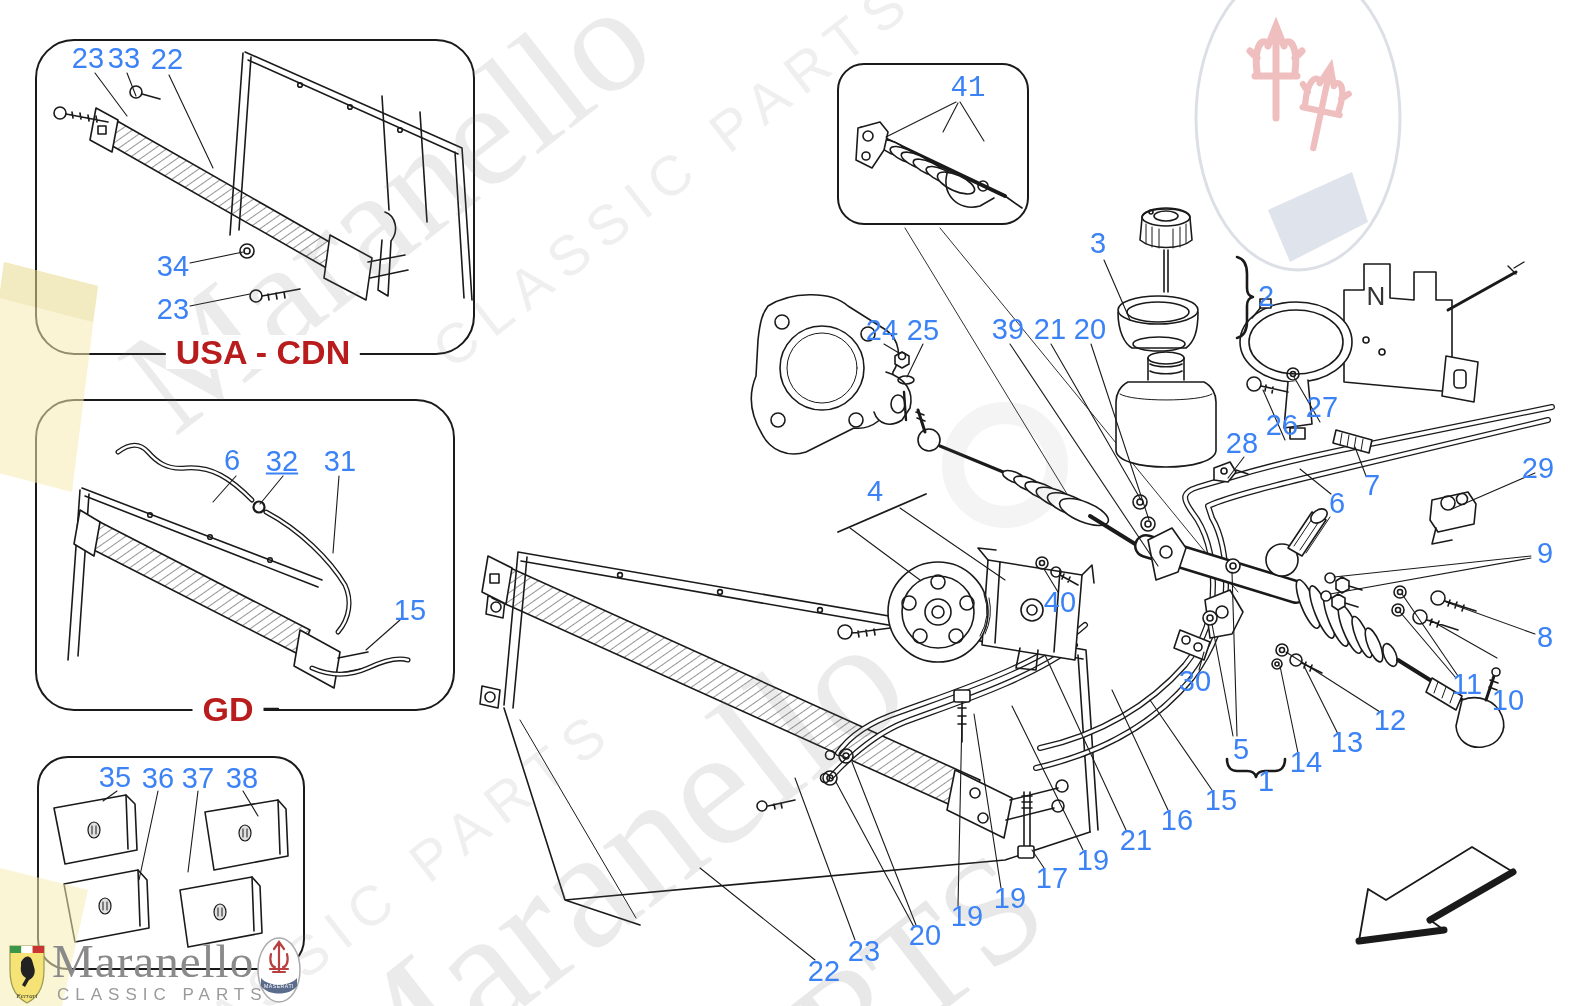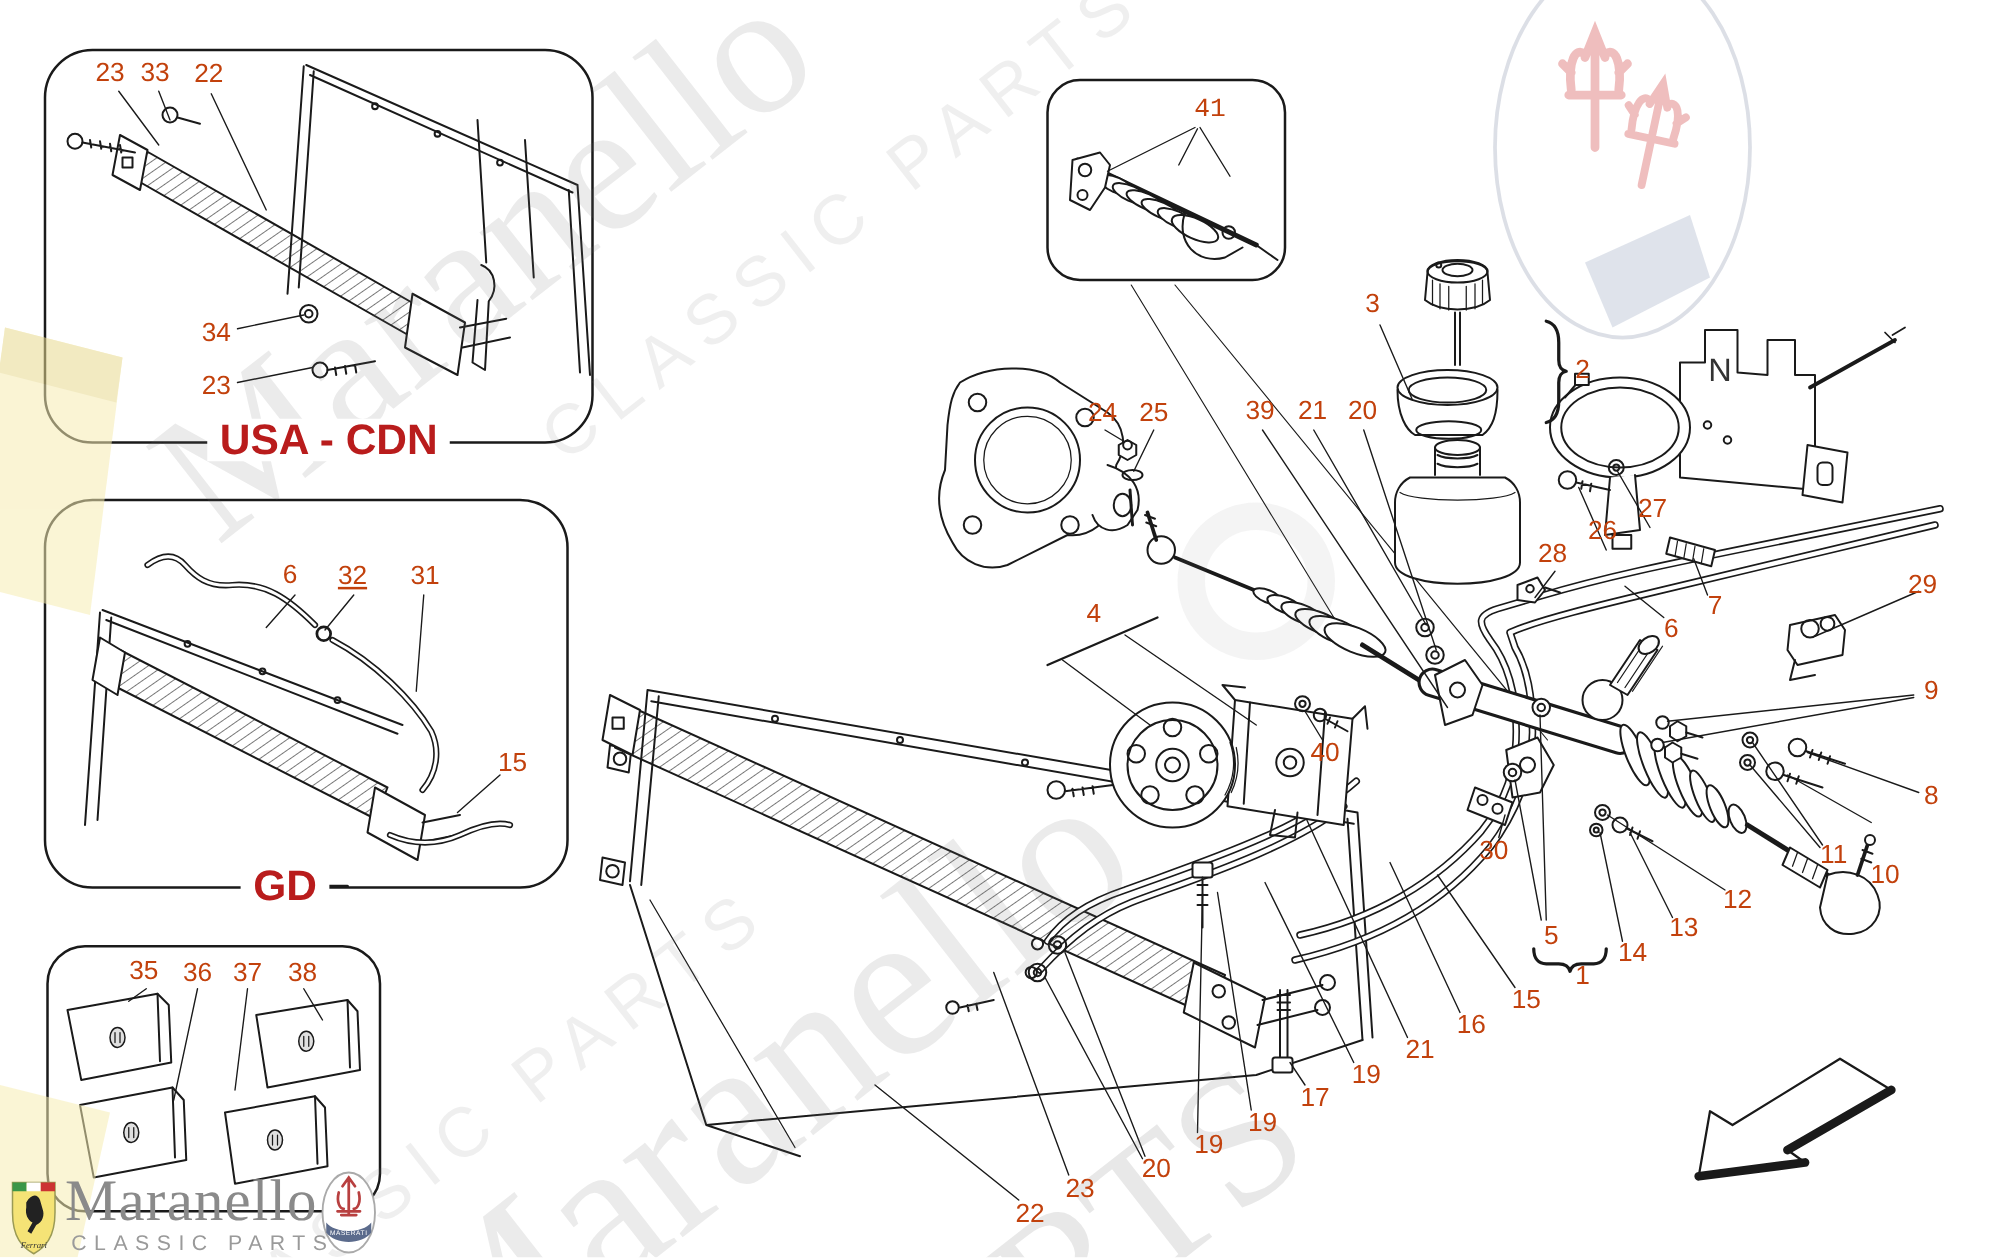--- a/index.html
+++ b/index.html
@@ -4,21 +4,21 @@
 <style>
   html,body{margin:0;padding:0;background:#fff;}
   #canvas{position:relative;width:1596px;height:1006px;overflow:hidden;background:#fff;
           font-family:"Liberation Sans",sans-serif;}
   #art{position:absolute;left:0;top:0;z-index:1;}
   #wm{position:absolute;left:0;top:0;width:100%;height:100%;z-index:2;pointer-events:none;}
   .wm-text{position:absolute;transform-origin:0 0;transform:rotate(-38deg);
            font-family:"Liberation Serif",serif;color:rgba(110,110,110,0.14);white-space:nowrap;}
   .wm-sans{font-family:"Liberation Sans",sans-serif;}
   #overlay{position:absolute;left:0;top:0;width:100%;height:100%;z-index:3;}
-  .callout{position:absolute;transform:translate(-50%,-50%);font-size:21px;color:#c2410c;
+  .callout{position:absolute;transform:translate(-50%,-50%);font-size:29px;color:#3b82f6;
            white-space:nowrap;line-height:1;}
   .marking{font-size:26px;color:#333;font-family:"Liberation Sans",sans-serif;}
   .inset-label{position:absolute;transform:translate(-50%,-50%);font-size:34px;font-weight:bold;
            color:#b91c1c;background:#fff;padding:0 10px;white-space:nowrap;line-height:1;text-align:right;}
   #logo{position:absolute;left:0;top:930px;width:320px;height:76px;z-index:4;}
   #logo .brand{position:absolute;left:52px;top:8px;font-family:"Liberation Serif",serif;
            font-size:47px;color:#8a8a8a;letter-spacing:1px;line-height:1;}
   #logo .tagline{position:absolute;left:57px;top:56px;font-size:17px;color:#9a9a9a;
            letter-spacing:6px;line-height:1;}
   #ferrari-shield{position:absolute;left:8px;top:10px;}

